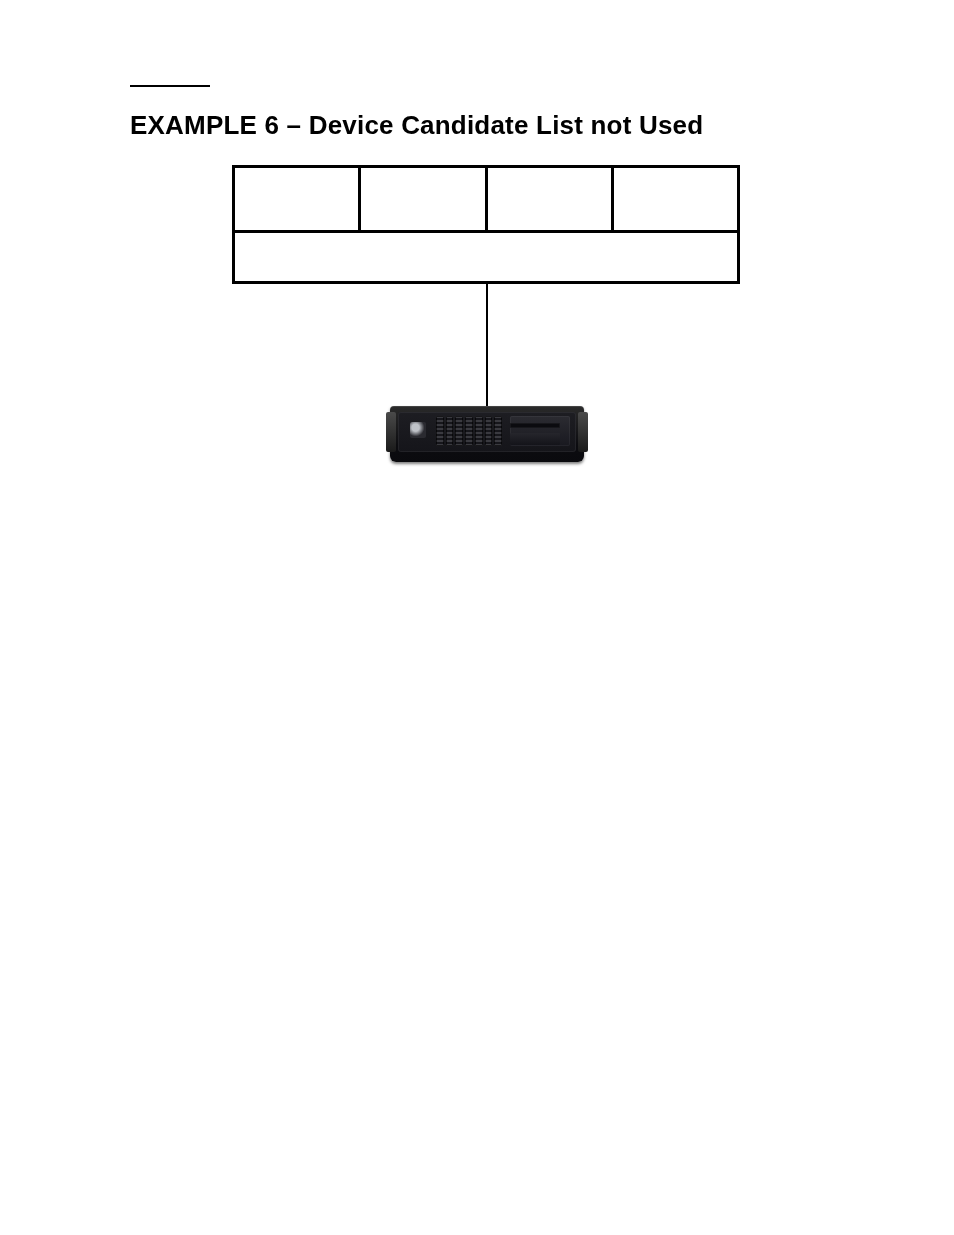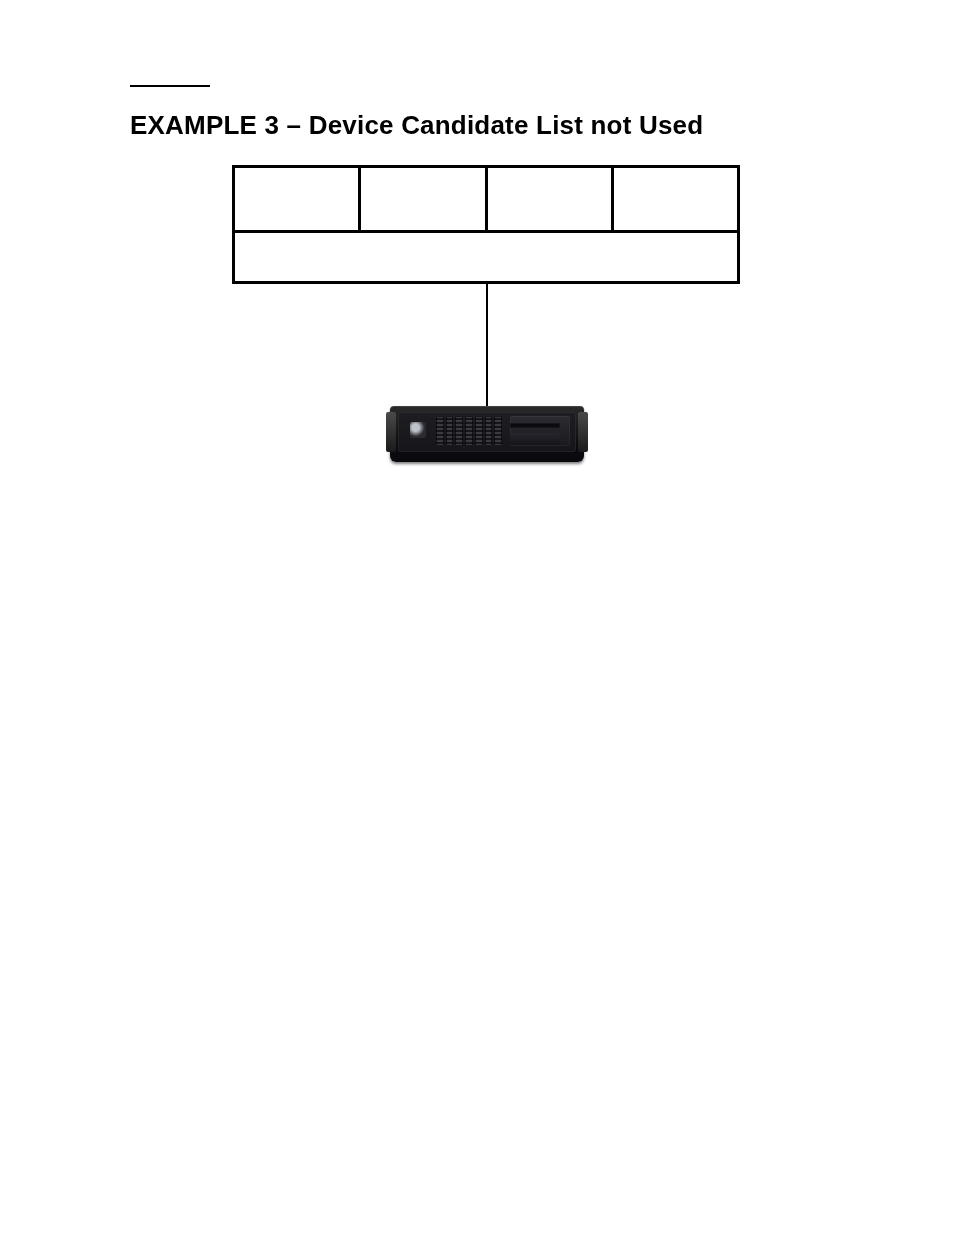--- a/index.html
+++ b/index.html
@@ -139,21 +139,21 @@
     border-radius: 2px;
   }
 </style>
 </head>
 <body>
 
 <div class="page">
 
   <div class="hr-top"></div>
 
-  <h1 class="title">EXAMPLE 3 – Device Candidate List not Used</h1>
+  <h1 class="title">EXAMPLE 6 – Device Candidate List not Used</h1>
 
   <div class="tbl">
     <div class="tbl-row1">
       <div class="cell"></div>
       <div class="cell"></div>
       <div class="cell"></div>
       <div class="cell"></div>
     </div>
     <div class="tbl-row2"></div>
   </div>

